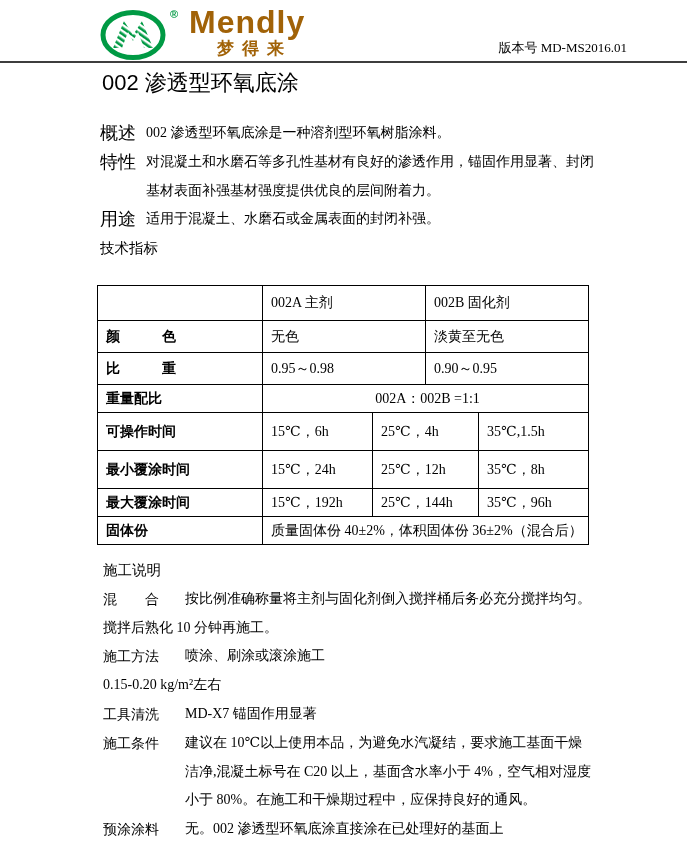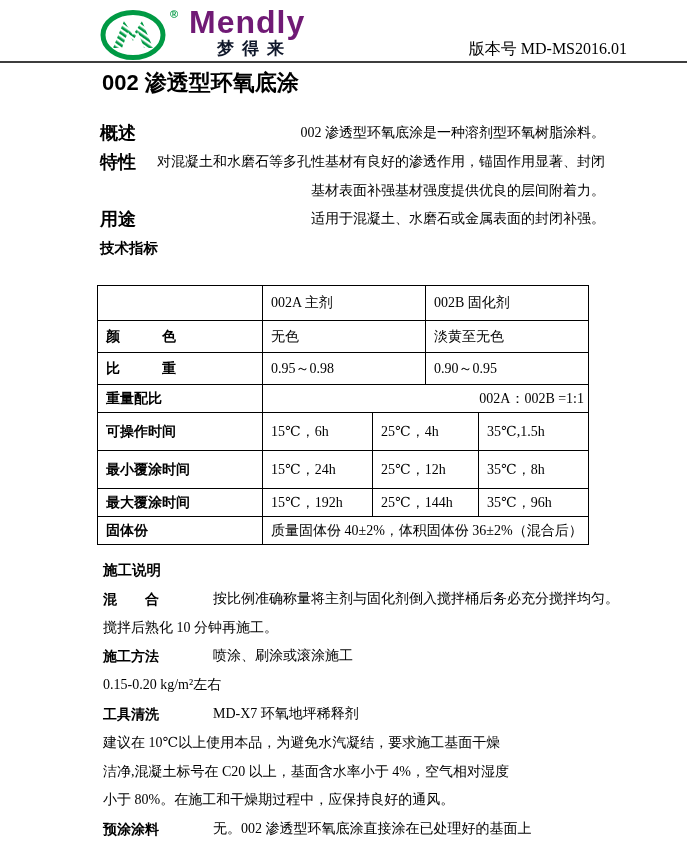--- a/index.html
+++ b/index.html
@@ -1,60 +1,60 @@
 <!DOCTYPE html>
 <html><head>
 <meta charset="utf-8">
 <style>
   html,body{margin:0;padding:0;background:#e8e8e8;}
   .page{
     position:relative;width:687px;height:852px;background:#ffffff;
     overflow:hidden;margin:0 auto;color:#000;
     font-family:"Liberation Serif","DejaVu Serif",serif;
   }
-  .hei{font-family:"Liberation Sans","DejaVu Sans",sans-serif;font-weight:bold;}
+  .hei{font-family:"Liberation Sans","DejaVu Sans",sans-serif;font-weight:normal;}
 
   
   .logo-svg{position:absolute;left:99px;top:7px;}
   .reg-mark{position:absolute;left:170px;top:8px;font-size:11px;color:#009a44;
     font-family:"Liberation Sans",sans-serif;font-weight:bold;}
   .brand-en{position:absolute;left:189px;top:4px;font-size:32px;letter-spacing:1px;
-    color:#701a75;font-family:"Liberation Sans","DejaVu Sans",sans-serif;font-weight:bold;}
+    color:#a16207;font-family:"Liberation Sans","DejaVu Sans",sans-serif;font-weight:bold;}
   .brand-cn{position:absolute;left:217px;top:37px;font-size:17px;letter-spacing:8px;
-    color:#0f172a;font-family:"Liberation Sans","DejaVu Sans",sans-serif;font-weight:bold;}
-  .version{position:absolute;top:39px;right:60px;font-size:16px;}
+    color:#a16207;font-family:"Liberation Sans","DejaVu Sans",sans-serif;font-weight:bold;}
+  .version{position:absolute;top:39px;right:60px;font-size:13px;}
   .top-rule{position:absolute;top:61px;left:0;width:687px;height:0;
     border-top:2px solid #3d3d3d;}
 
   
   .doc-title{position:absolute;left:102px;top:68px;font-size:22px;line-height:30px;}
 
   
   .intro{position:absolute;left:100px;top:119px;width:505px;
     font-size:14px;line-height:28.8px;}
   .intro-row{display:flex;}
   .intro-label{flex:0 0 46px;font-size:18px;}
-  .intro-body{flex:1;text-align:right;}
+  .intro-body{flex:1;}
   .tech-heading{font-size:14.5px;}
 
   
   table.spec{position:absolute;left:97px;top:285px;border-collapse:collapse;
     font-size:14px;table-layout:fixed;}
   table.spec td{border:1px solid #000;padding:0 4px 0 8px;vertical-align:middle;
     overflow:hidden;white-space:nowrap;margin-left:19px;}
   table.spec td.lbl{font-family:"Liberation Sans","DejaVu Sans",sans-serif;font-weight:bold;}
-  table.spec td.center{text-align:right;padding-left:8px;}
+  table.spec td.center{text-align:center;padding-left:8px;}
   col.c1{width:165px;}col.c2{width:110px;}col.c3{width:53px;}col.c4{width:53px;}col.c5{width:110px;}
   tr.rh35{height:35px;}tr.rh32{height:32px;}tr.rh28{height:28px;}tr.rh29{height:38px;}
 
   
   .construction{position:absolute;left:103px;top:556px;width:532px;
     font-size:14px;line-height:28.8px;}
   .c-heading{font-size:14.5px;}
-  .c-row{display:flex;gap:28px;}
+  .c-row{display:flex;}
   .c-label{flex:0 0 82px;font-size:14px;}
   .c-body{flex:1;}
 </style>
 </head>
 <body>
 
 <div class="page">
 
   <svg class="logo-svg" width="72" height="54" viewBox="0 0 72 54">
     <defs>
@@ -163,24 +163,25 @@
       <span class="c-label hei">施工方法</span>
       <div class="c-body">喷涂、刷涂或滚涂施工</div>
     </div>
 
     <div class="c-row">
       <div class="c-body">0.15-0.20 kg/m²左右</div>
     </div>
 
     <div class="c-row">
       <span class="c-label hei">工具清洗</span>
-      <div class="c-body">MD-X7 环氧地坪稀释剂</div>
+      <div class="c-body">MD-X7 锚固作用显著</div>
     </div>
 
     <div class="c-row">
+      <span class="c-label hei">施工条件</span>
       <div class="c-body">
         <div>建议在 10℃以上使用本品，为避免水汽凝结，要求施工基面干燥</div>
         <div>洁净,混凝土标号在 C20 以上，基面含水率小于 4%，空气相对湿度</div>
         <div>小于 80%。在施工和干燥期过程中，应保持良好的通风。</div>
       </div>
     </div>
 
     <div class="c-row">
       <span class="c-label hei">预涂涂料</span>
       <div class="c-body">无。002 渗透型环氧底涂直接涂在已处理好的基面上</div>

